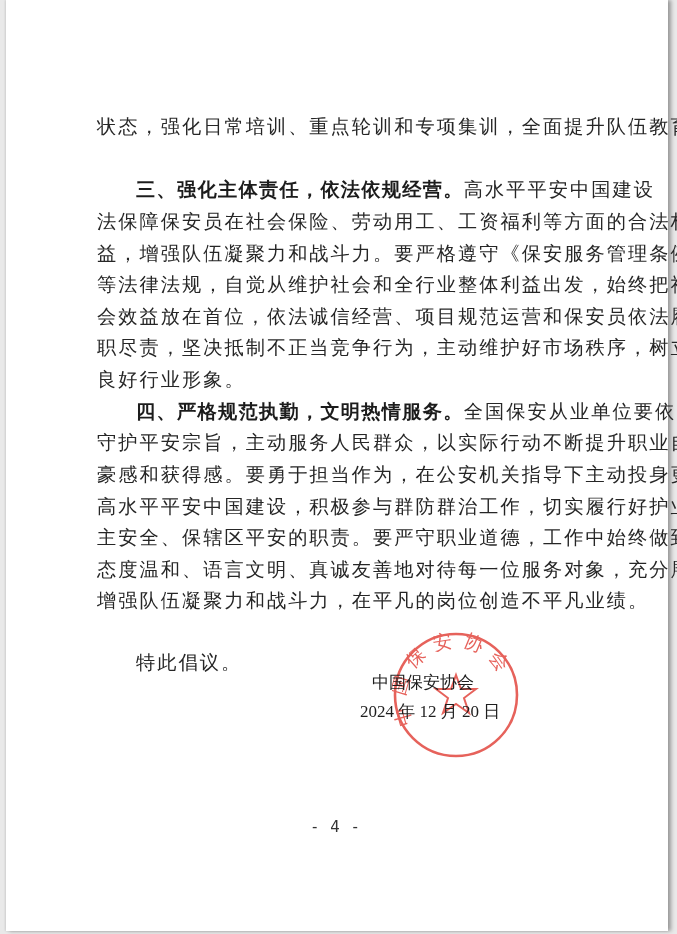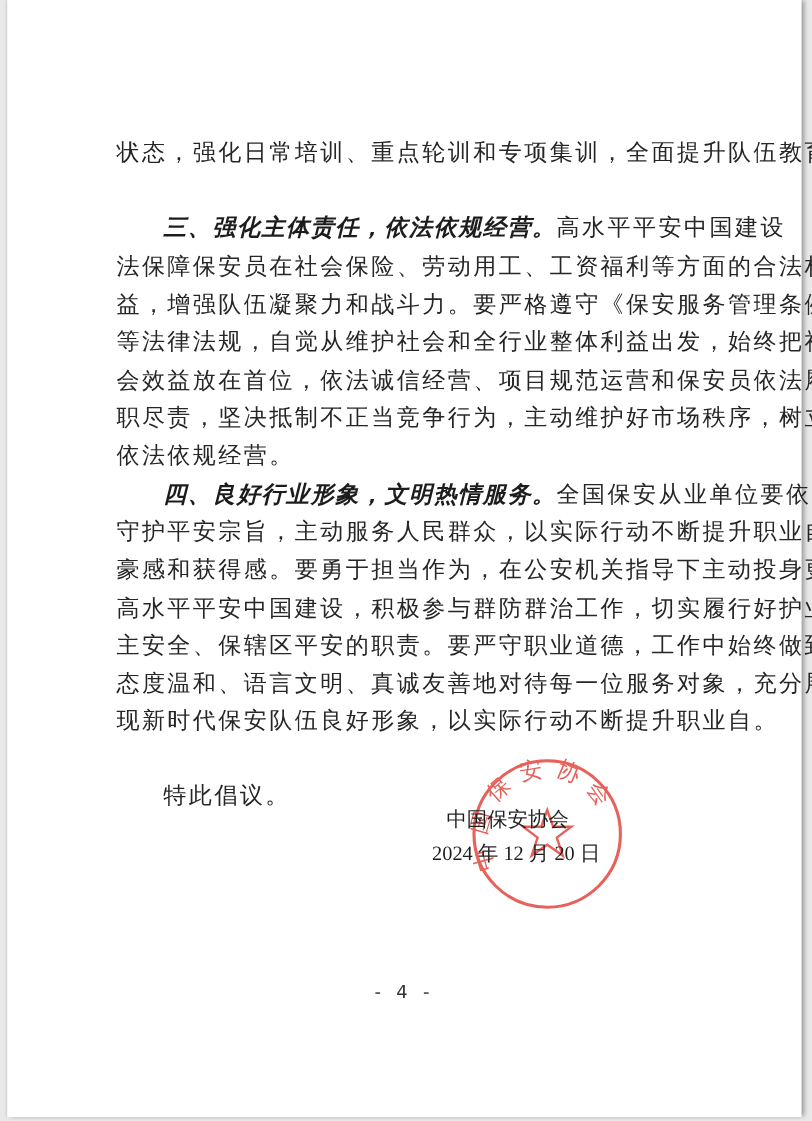--- a/index.html
+++ b/index.html
@@ -28,21 +28,21 @@
       left: 91px;
       width: 500px;
       height: 30px;
       line-height: 30px;
       font-size: 19.2px;
       color: #262626;
       white-space: nowrap;
       letter-spacing: 2.05px;
     }
     .line.indent { left: 130px; width: 461px; }
-    .bold { font-weight: bold; font-family: "DejaVu Sans", "Liberation Sans", sans-serif; color: #1c1c1c; letter-spacing: 1.3px; font-style: italic;}
+    .bold { font-weight: bold; font-family: "DejaVu Sans", "Liberation Sans", sans-serif; color: #1c1c1c; letter-spacing: 1.3px;}
     .sig {
       position: absolute;
       font-size: 17px;
       color: #1e1e1e;
       white-space: nowrap;
       font-family: "Liberation Serif", "DejaVu Serif", serif;
       z-index: 3;
     }
     .stamp {
       position: absolute;
@@ -71,29 +71,29 @@
 <div class="page">
 
   <div class="line" style="top:112px">状态，强化日常培训、重点轮训和专项集训，全面提升队伍教育</div>
 
   <div class="line indent" style="top:175px"><span class="bold">三、强化主体责任，依法依规经营。</span><span>高水平平安中国建设</span></div>
   <div class="line" style="top:207px">法保障保安员在社会保险、劳动用工、工资福利等方面的合法权</div>
   <div class="line" style="top:239px">益，增强队伍凝聚力和战斗力。要严格遵守《保安服务管理条例》</div>
   <div class="line" style="top:270px">等法律法规，自觉从维护社会和全行业整体利益出发，始终把社</div>
   <div class="line" style="top:302px">会效益放在首位，依法诚信经营、项目规范运营和保安员依法履</div>
   <div class="line" style="top:333px">职尽责，坚决抵制不正当竞争行为，主动维护好市场秩序，树立</div>
-  <div class="line" style="top:365px">依法依规经营。</div>
+  <div class="line" style="top:365px">良好行业形象。</div>
 
-  <div class="line indent" style="top:397px"><span class="bold">四、良好行业形象，文明热情服务。</span><span>全国保安从业单位要依</span></div>
+  <div class="line indent" style="top:397px"><span class="bold">四、严格规范执勤，文明热情服务。</span><span>全国保安从业单位要依</span></div>
   <div class="line" style="top:428px">守护平安宗旨，主动服务人民群众，以实际行动不断提升职业自</div>
   <div class="line" style="top:460px">豪感和获得感。要勇于担当作为，在公安机关指导下主动投身更</div>
   <div class="line" style="top:492px">高水平平安中国建设，积极参与群防群治工作，切实履行好护业</div>
   <div class="line" style="top:523px">主安全、保辖区平安的职责。要严守职业道德，工作中始终做到</div>
   <div class="line" style="top:555px">态度温和、语言文明、真诚友善地对待每一位服务对象，充分展</div>
-  <div class="line" style="top:586px">现新时代保安队伍良好形象，以实际行动不断提升职业自。</div>
+  <div class="line" style="top:586px">增强队伍凝聚力和战斗力，在平凡的岗位创造不平凡业绩。</div>
   <div class="line indent" style="top:648px">特此倡议。</div>
 
   <svg class="stamp" viewBox="0 0 128 128">
     <defs>
       <path id="arc" d="M 24 96 A 50 50 0 1 1 104 96" fill="none"></path>
     </defs>
     <circle cx="64" cy="64" r="61" fill="none" stroke="#e2473f" stroke-width="2.6"></circle>
     <text font-size="19" fill="#e2473f" font-family="DejaVu Sans, sans-serif" letter-spacing="9">
       <textPath href="#arc" startOffset="2%">中国保安协会</textPath>
     </text>

